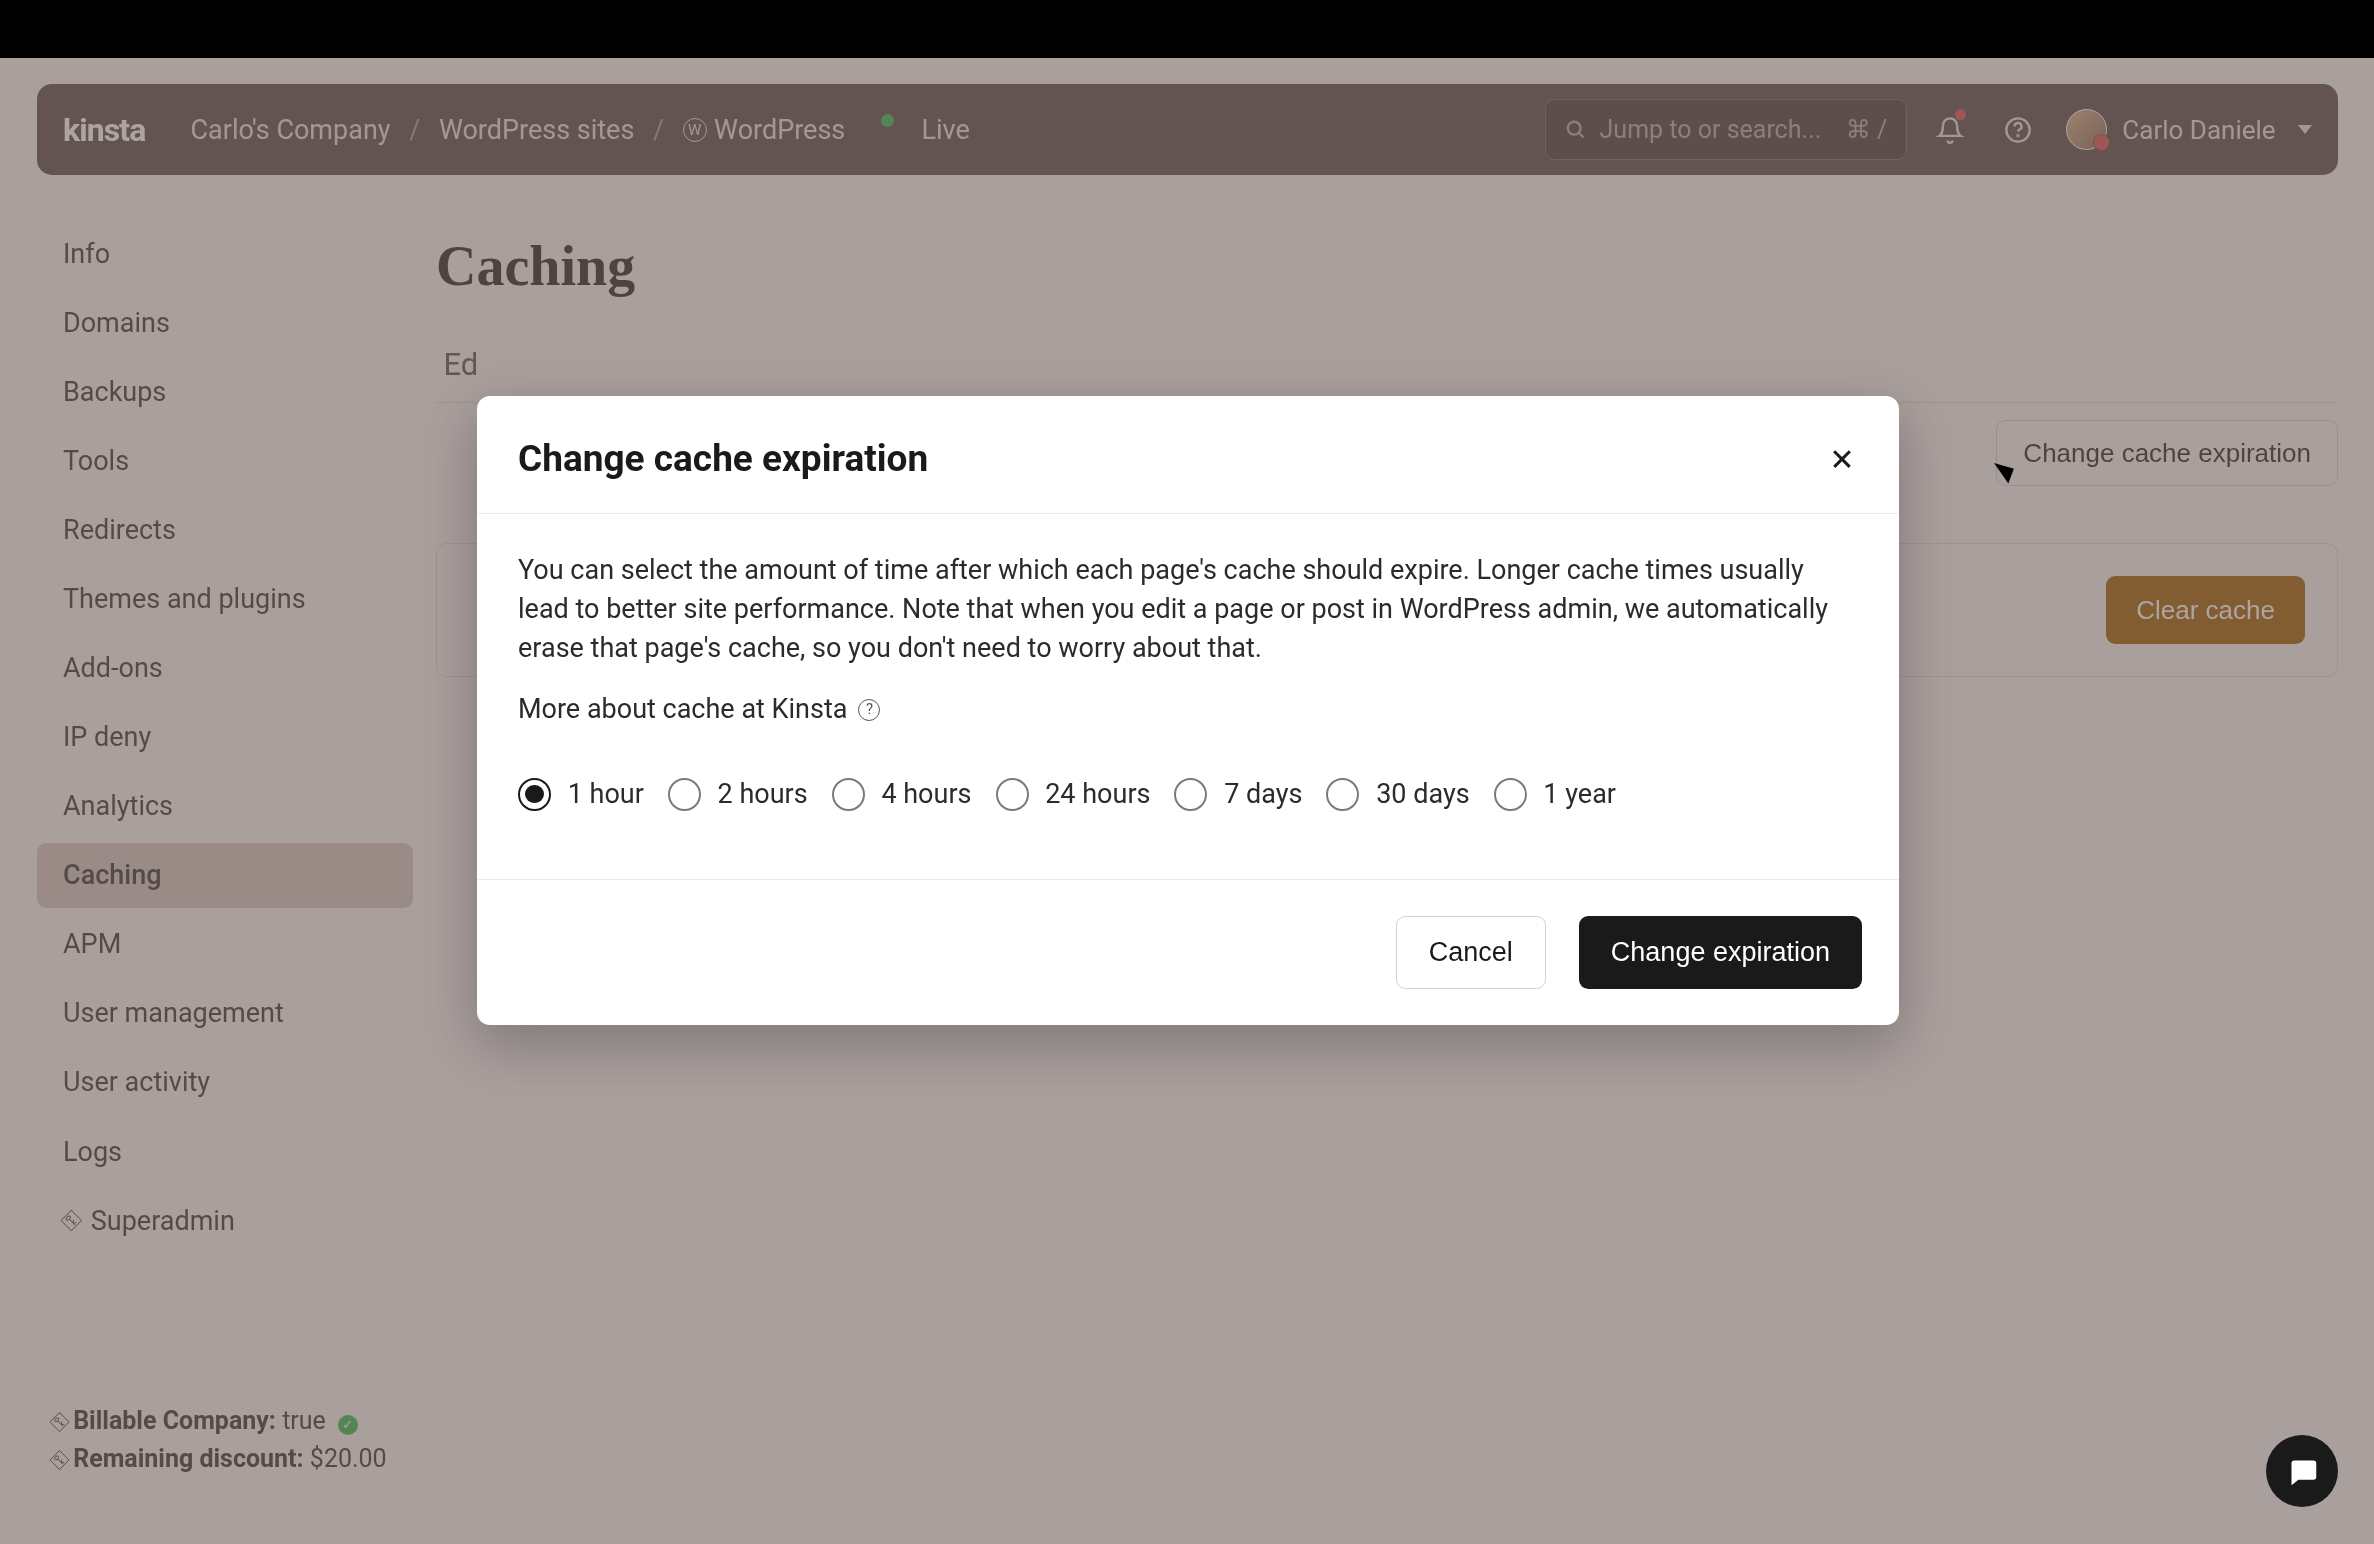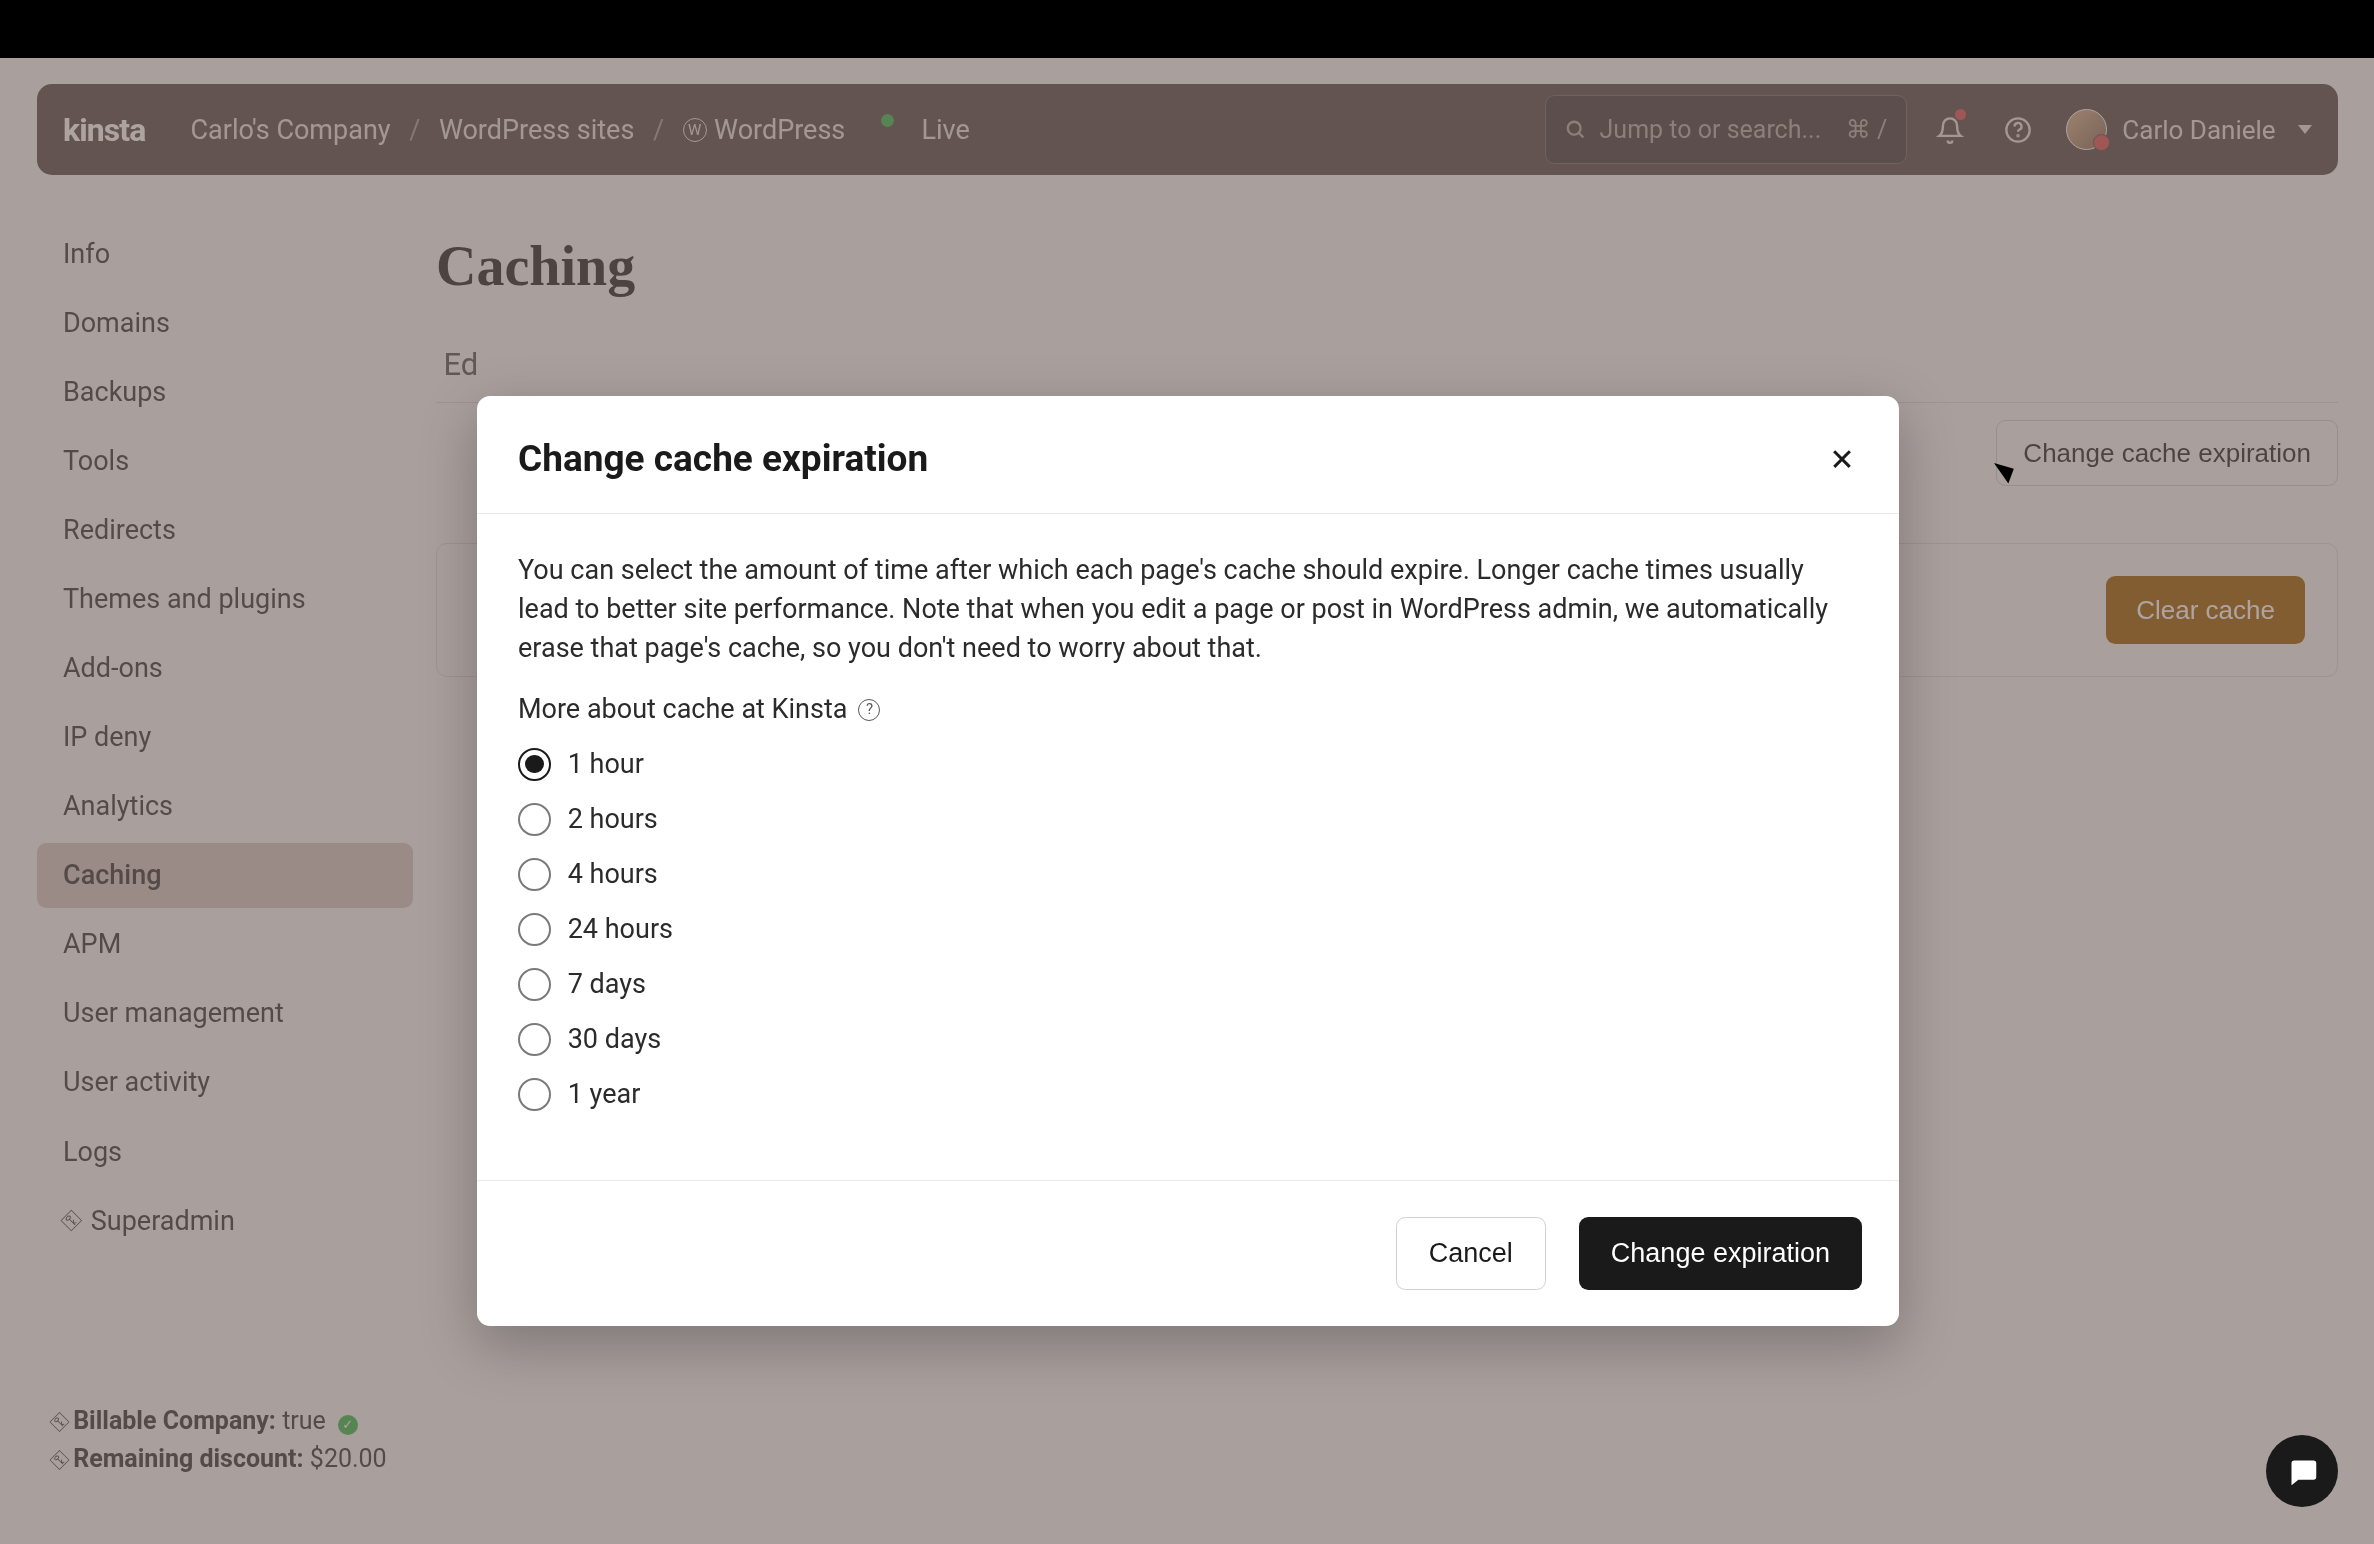--- a/index.html
+++ b/index.html
@@ -46,21 +46,21 @@
   width: 24px; height: 24px; border: 1.9px solid #e8e2e0; border-radius: 50%;
   display: inline-flex; align-items: center; justify-content: center;
   font-size: 15px; margin-right: 7.4px;
 }
 .live-dot { width: 13px; height: 13px; background: #3fb950; border-radius: 50%; margin-left: 16.7px; margin-right: 9.3px; }
 .spacer { flex: 1; }
 .search-box {
   background: #4d4240;
   border: 0.9px solid #786d6a;
   border-radius: 9.3px;
-  height: 69px;
+  height: 61px;
   display: flex;
   align-items: center;
   padding: 0 18.6px;
   gap: 13px;
   color: #b7aca9;
   font-size: 25px;
   min-width: 362px;
 }
 .search-box .kbd { margin-left: auto; color: #b7aca9; }
 .icon-btn {
@@ -183,21 +183,21 @@
 .close-x::after  { transform: translate(-50%,-50%) rotate(-45deg); }
 
 .modal-body { padding: 37px 41px 33px; color:#2b2b2b; font-size:27px; line-height:1.45; }
 .more-link { margin-top: 22px; display:flex; align-items:center; gap:11px; font-size:27px; }
 .help-circ {
   width:22px; height:22px; border:1.9px solid #5a5a5a; border-radius:50%;
   display:inline-flex; align-items:center; justify-content:center;
   font-size:15px; color:#5a5a5a;
 }
 
-.radio-list { margin-top: 15px; display:flex; flex-direction:column; gap: 16px; }
+.radio-list { margin-top: 45px; display:flex; flex-direction:row; gap: 24px; }
 .radio-row { display:flex; align-items:center; gap:16.7px; cursor:pointer; font-size:27px; }
 .radio {
   width:33px; height:33px; border:2.3px solid #7a7a7a; border-radius:50%;
   display:flex; align-items:center; justify-content:center;
 }
 .radio .dot { width:18.6px; height:18.6px; background:#1a1a1a; border-radius:50%; display:none; }
 .radio.selected { border-color:#1a1a1a; }
 .radio.selected .dot { display:block; }
 
 .modal-foot {

